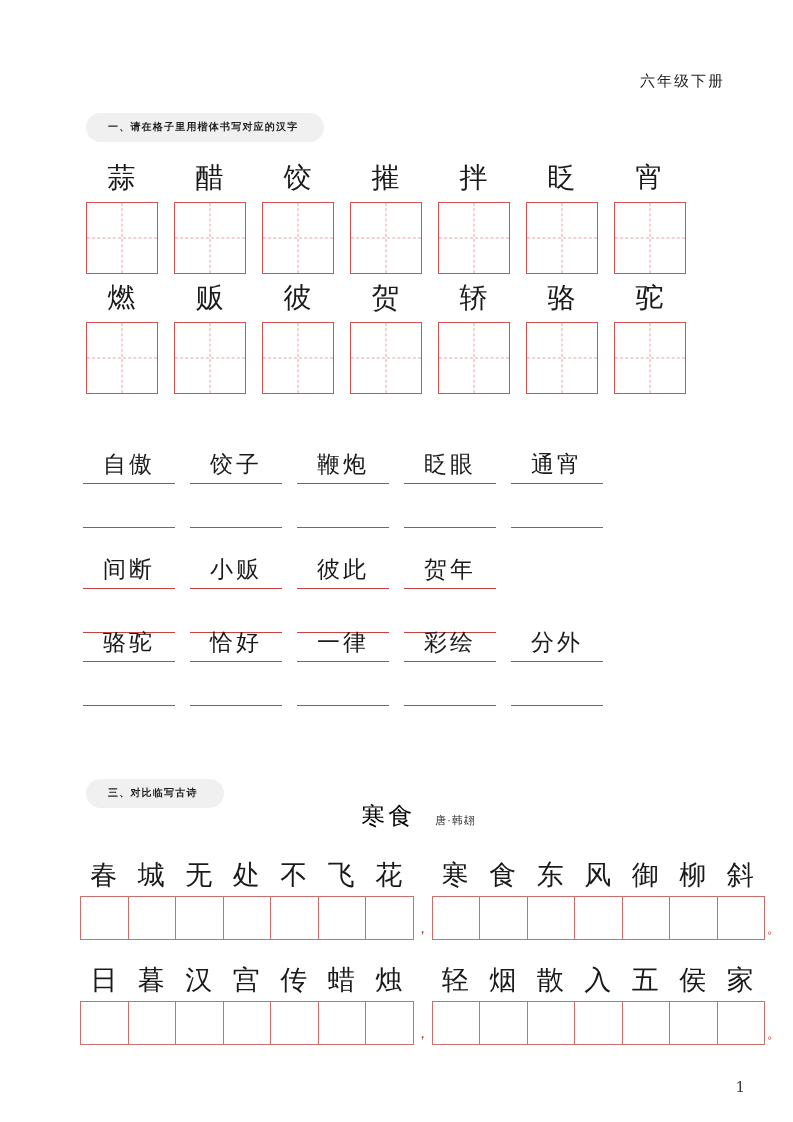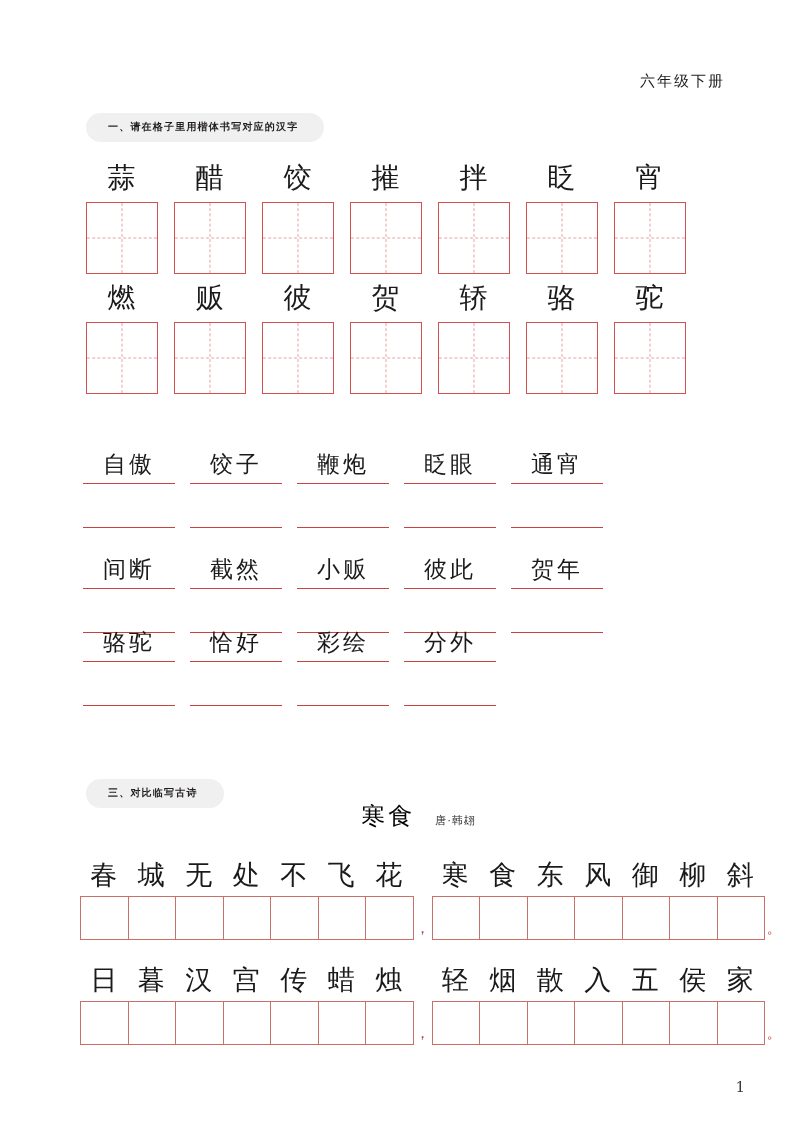--- a/index.html
+++ b/index.html
@@ -383,25 +383,20 @@
   </div>
 
   <div class="word-block wb2">
     <div class="word-row">
       <div class="word-cell">
         <div class="word-text">间断</div>
         <div class="word-line"></div>
         <div class="blank-line"></div>
       </div>
       <div class="word-cell">
-        <div class="word-text">截然</div>
-        <div class="word-line"></div>
-        <div class="blank-line"></div>
-      </div>
-      <div class="word-cell">
         <div class="word-text">小贩</div>
         <div class="word-line"></div>
         <div class="blank-line"></div>
       </div>
       <div class="word-cell">
         <div class="word-text">彼此</div>
         <div class="word-line"></div>
         <div class="blank-line"></div>
       </div>
       <div class="word-cell">
@@ -414,20 +409,25 @@
 
   <div class="word-block wb3">
     <div class="word-row">
       <div class="word-cell">
         <div class="word-text">骆驼</div>
         <div class="word-line"></div>
         <div class="blank-line"></div>
       </div>
       <div class="word-cell">
         <div class="word-text">恰好</div>
+        <div class="word-line"></div>
+        <div class="blank-line"></div>
+      </div>
+      <div class="word-cell">
+        <div class="word-text">一律</div>
         <div class="word-line"></div>
         <div class="blank-line"></div>
       </div>
       <div class="word-cell">
         <div class="word-text">彩绘</div>
         <div class="word-line"></div>
         <div class="blank-line"></div>
       </div>
       <div class="word-cell">
         <div class="word-text">分外</div>

